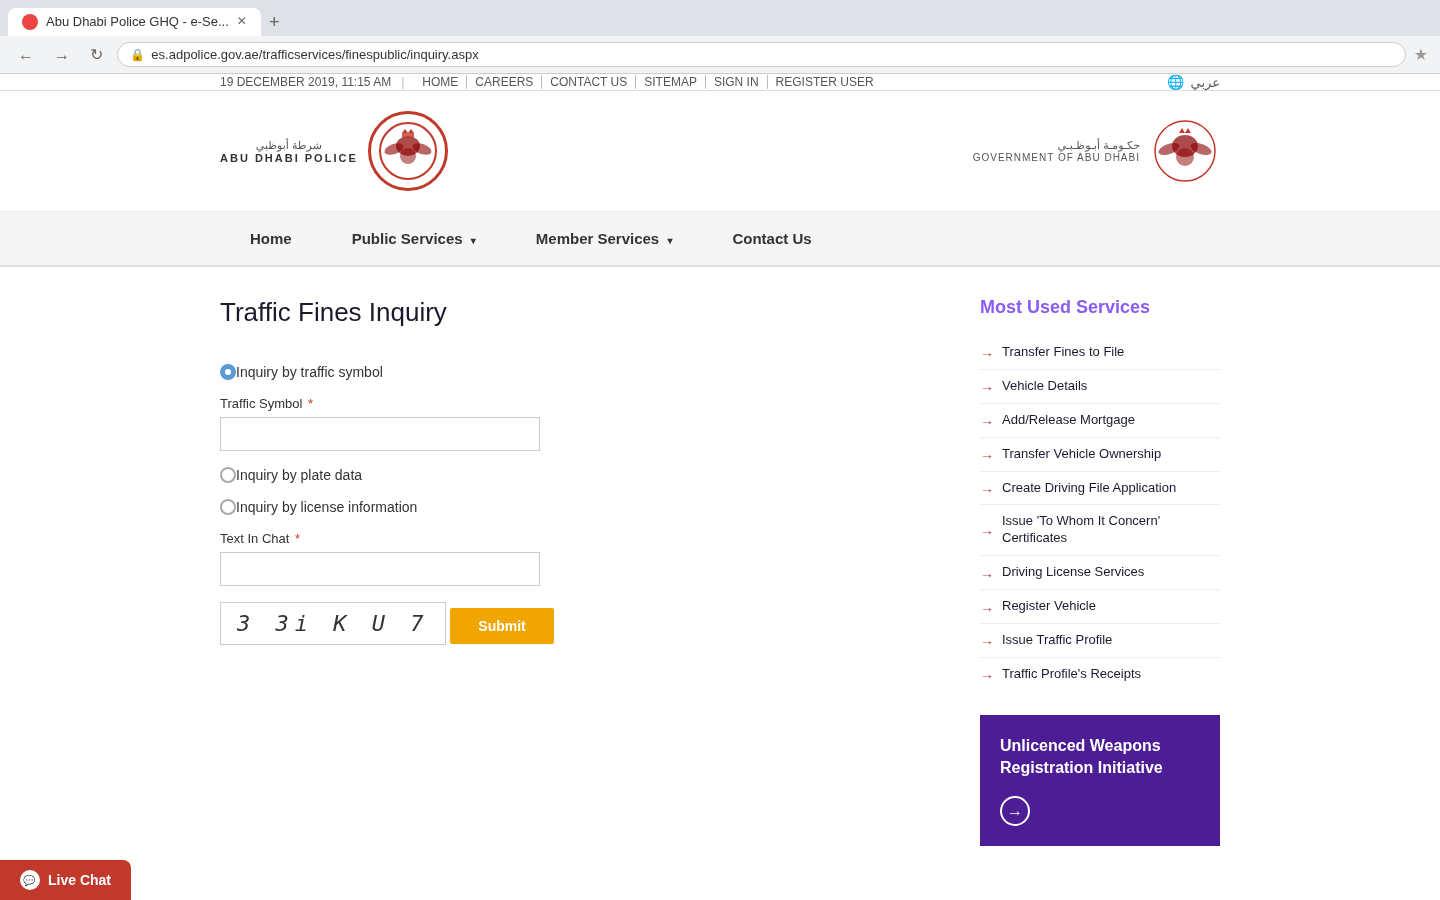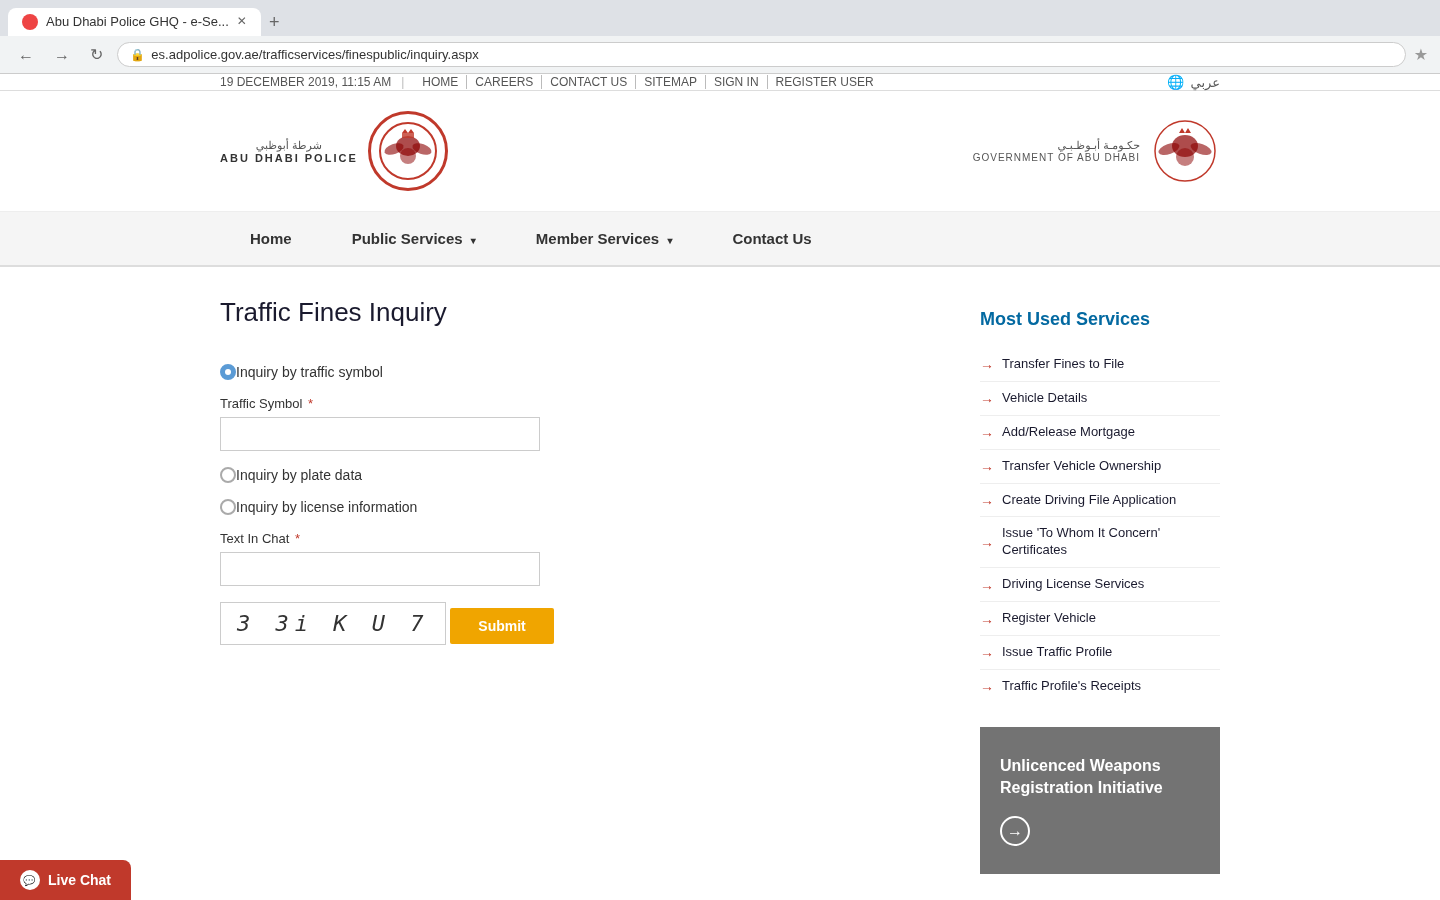--- a/index.html
+++ b/index.html
@@ -66,29 +66,29 @@
     .field-label { font-size: 13px; color: #333; margin-bottom: 6px; }
     .field-required { color: #c0392b; margin-left: 2px; }
     .text-input { width: 320px; height: 34px; border: 1px solid #ccc; padding: 4px 8px; font-size: 13px; display: block; margin-bottom: 16px; }
 
     .captcha-img { border: 1px solid #ccc; background: #fff; padding: 8px 16px; font-size: 22px; letter-spacing: 6px; font-family: monospace; color: #333; font-style: italic; margin-bottom: 20px; display: inline-block; min-width: 130px; }
 
     .submit-btn { background: #f0a500; color: #fff; border: none; padding: 10px 28px; font-size: 14px; font-weight: bold; cursor: pointer; border-radius: 2px; }
 
     
     .sidebar { width: 240px; flex-shrink: 0; }
-    .sidebar-title { font-size: 18px; font-weight: bold; color: #0369a1; margin-bottom: 18px; margin-top: 12px; }
+    .sidebar-title { font-size: 18px; font-weight: bold; color: #8b5cf6; margin-bottom: 18px; }
     .sidebar-links { list-style: none; margin-bottom: 24px; }
     .sidebar-links li { padding: 8px 0; border-bottom: 1px solid #eee; display: flex; align-items: center; gap: 8px; }
     .sidebar-links li:last-child { border-bottom: none; }
     .arrow-icon { color: #c0392b; font-size: 14px; font-weight: bold; }
     .sidebar-link { color: #1a1a2e; text-decoration: none; font-size: 13px; line-height: 1.3; }
 
     
-    .promo-box { background: #737373; color: #fff; padding: 28px 20px; margin-top: 10px; }
+    .promo-box { background: #4c1d95; color: #fff; padding: 20px 20px; margin-top: 10px; }
     .promo-box-title { font-size: 16px; font-weight: bold; line-height: 1.4; margin-bottom: 16px; }
     .promo-arrow { display: flex; align-items: center; justify-content: center; width: 30px; height: 30px; border: 2px solid #fff; border-radius: 50%; font-size: 16px; cursor: pointer; }
 
     
     .live-chat { position: fixed; bottom: 0; left: 0; background: #c0392b; color: #fff; padding: 10px 20px; display: flex; align-items: center; gap: 8px; cursor: pointer; border-radius: 0 8px 0 0; font-size: 14px; font-weight: bold; z-index: 100; }
     .chat-bubble { width: 20px; height: 20px; background: #fff; border-radius: 50%; display: flex; align-items: center; justify-content: center; color: #c0392b; font-size: 10px; font-weight: bold; }
   </style>
 </head>
 <body>
 

